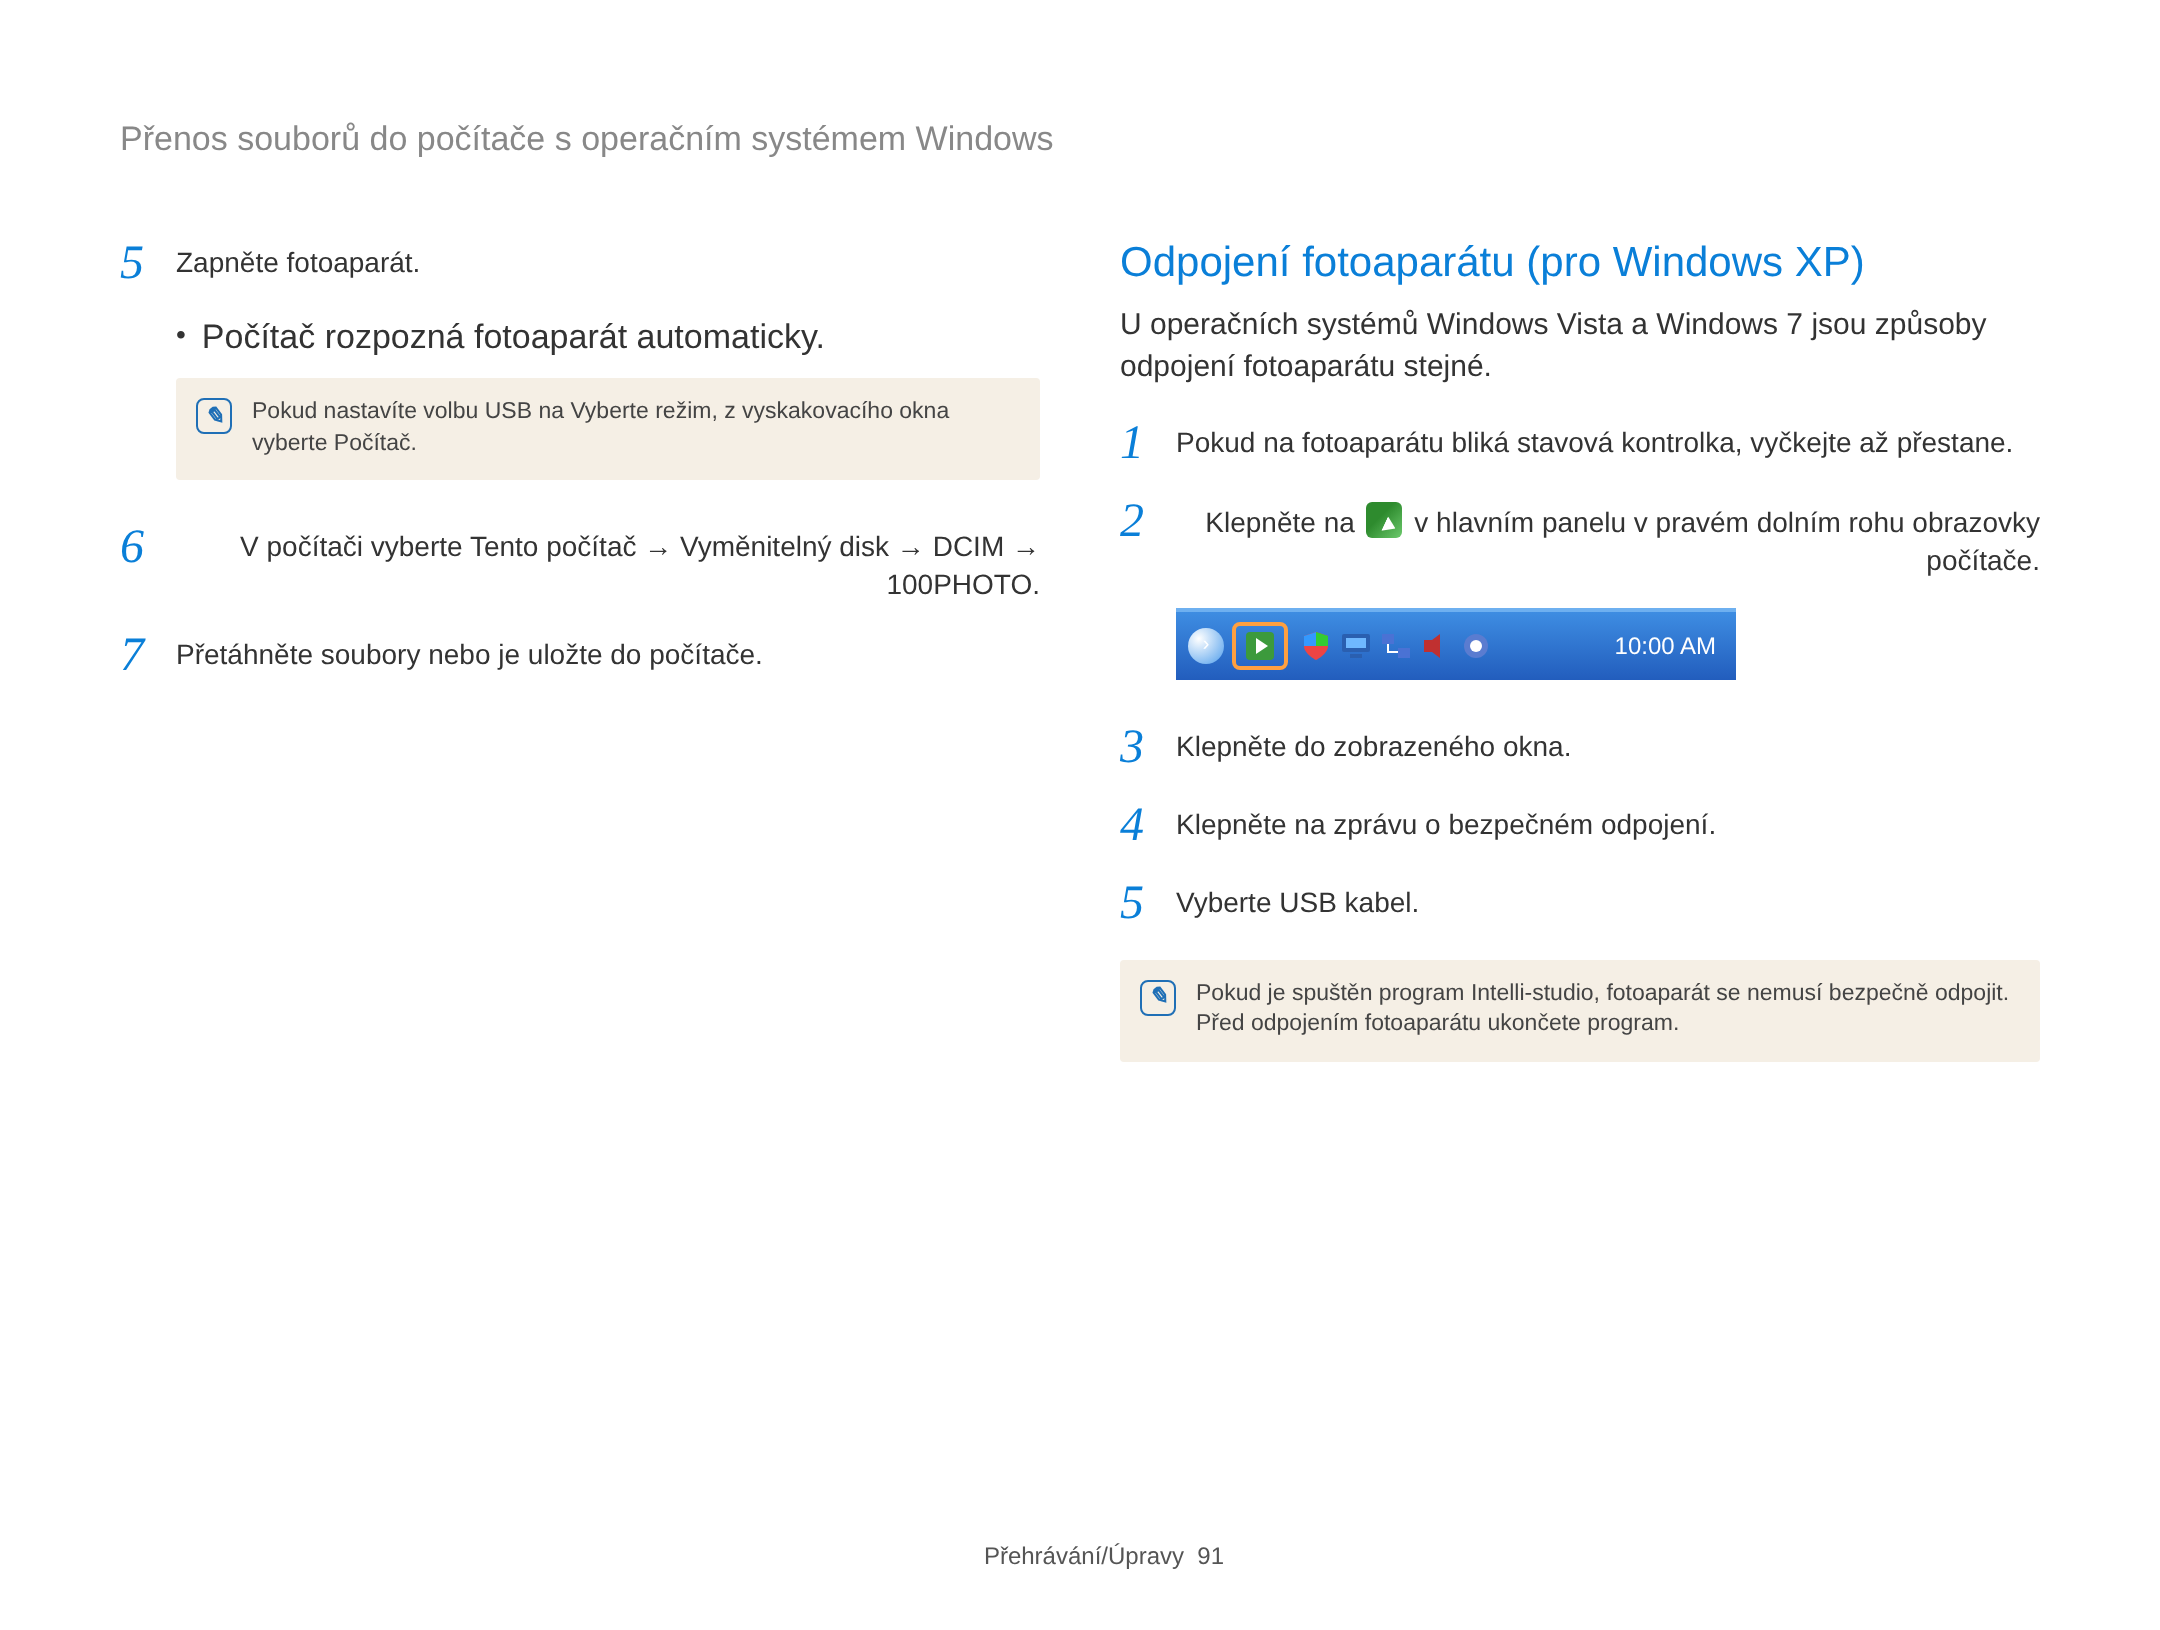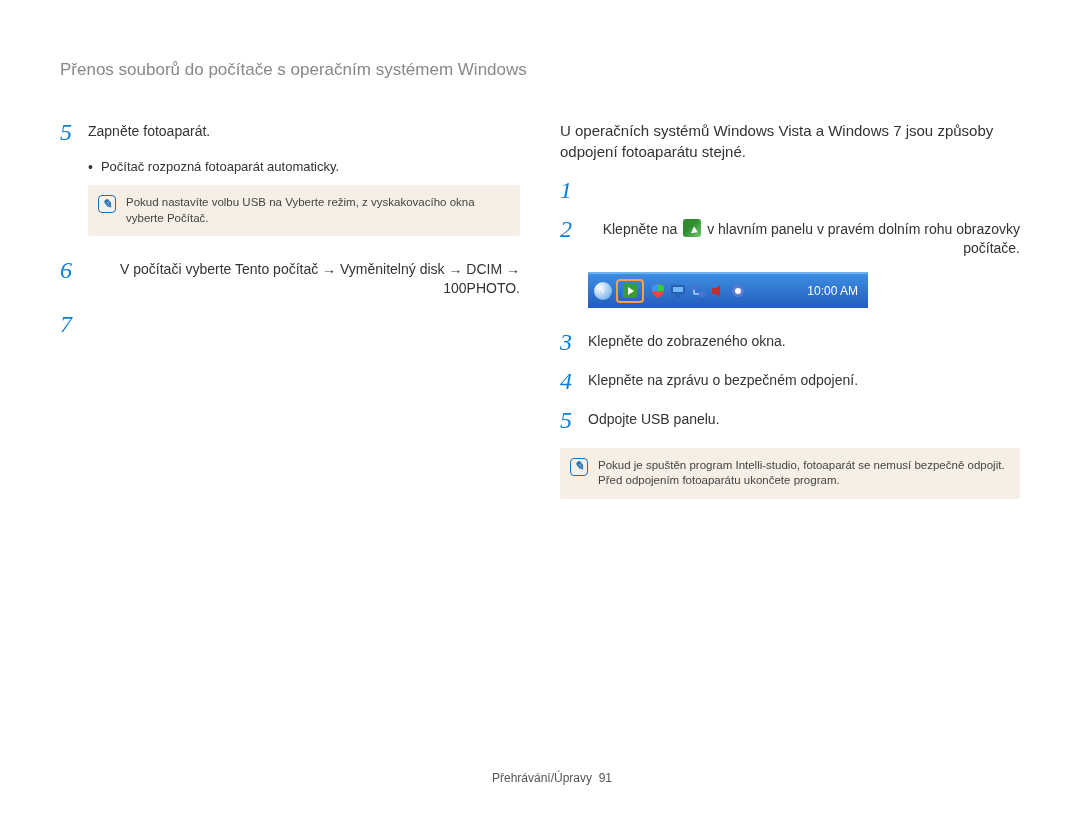--- a/index.html
+++ b/index.html
@@ -44,21 +44,21 @@
   .step-body {
     padding-top: 2px;
     text-align: right;
   }
   .bullet {
     display: flex;
     align-items: flex-start;
     margin-top: 4px;
     margin-left: 28px;
     margin-bottom: 10px;
-    font-size: 13px;
+    font-size: 17px;
     text-align: right;
   }
   .bullet::before {
     content: "\2022";
     margin-right: 8px;
     font-size: 14px;
     color: #333;
   }
   .note {
     display: flex;
@@ -201,30 +201,33 @@
 
     <div class="step">
       <div class="step-num">6</div>
       <div class="step-body">
         <span>V počítači vyberte </span><span class="bold">Tento počítač</span><span class="bold"> → </span><span class="bold">Vyměnitelný disk</span><span class="bold"> → </span><span class="bold">DCIM</span><span class="bold"> → </span><span class="bold">100PHOTO</span><span>.</span>
       </div>
     </div>
 
     <div class="step">
       <div class="step-num">7</div>
+      <div class="step-body">Přetáhněte soubory nebo je uložte do počítače.</div>
     </div>
 
   </div>
 
   <div class="col">
 
+    <div class="section-heading">Odpojení fotoaparátu (pro Windows XP)</div>
     <div class="section-intro">U operačních systémů Windows Vista a Windows 7 jsou způsoby odpojení fotoaparátu stejné.</div>
 
     <div class="step">
       <div class="step-num">1</div>
+      <div class="step-body">Pokud na fotoaparátu bliká stavová kontrolka, vyčkejte až přestane.</div>
     </div>
 
     <div class="step">
       <div class="step-num">2</div>
       <div class="step-body">
         <span>Klepněte na </span><span class="inline-icon"></span><span> v hlavním panelu v pravém dolním rohu obrazovky počítače.</span>
       </div>
     </div>
 
     <div class="tray-figure">
@@ -267,21 +270,21 @@
       <div class="step-body">Klepněte do zobrazeného okna.</div>
     </div>
 
     <div class="step">
       <div class="step-num">4</div>
       <div class="step-body">Klepněte na zprávu o bezpečném odpojení.</div>
     </div>
 
     <div class="step">
       <div class="step-num">5</div>
-      <div class="step-body">Odpojte USB panelu.</div>
+      <div class="step-body">Vyberte USB kabel.</div>
     </div>
 
     <div class="note note-r">
       <div class="note-icon">✎</div>
       <div>Pokud je spuštěn program Intelli-studio, fotoaparát se nemusí bezpečně odpojit. Před odpojením fotoaparátu ukončete program.</div>
     </div>
 
   </div>
 
 </div>

